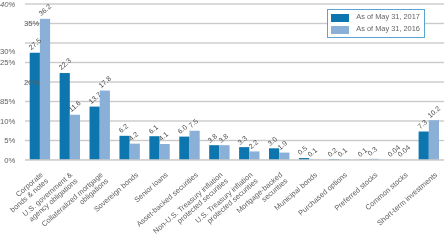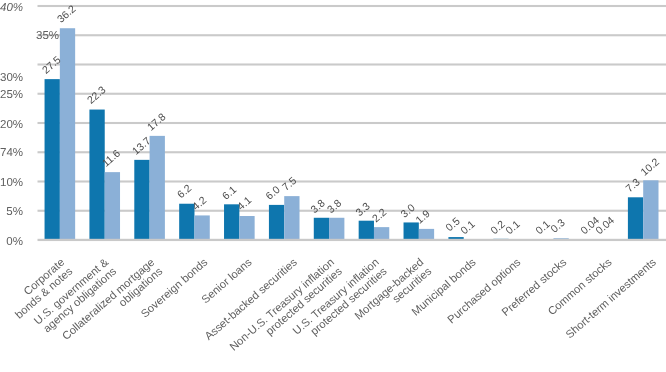--- a/index.html
+++ b/index.html
@@ -72,22 +72,22 @@
       </g>
     <g id="axis">
         <rect x="25" width="419" y="159.2" height="1.5" class="axisline"></rect>
       </g>
   </svg>
   <div id="ylabels">
       <div class="ytick" style="top: -0.4px; font-style: italic;">40%</div>
       <div class="ytick" style="top: 19.1px; margin-left: 24px;">35%</div>
       <div class="ytick" style="top: 47px;">30%</div>
       <div class="ytick" style="top: 58.1px;">25%</div>
-      <div class="ytick" style="top: 77.6px;">20%</div>
-      <div class="ytick" style="top: 97.1px;">74%</div>
+      <div class="ytick" style="top: 77.6px; margin-left: 24px;">20%</div>
+      <div class="ytick" style="top: 97.1px;">85%</div>
       <div class="ytick" style="top: 116.6px;">10%</div>
       <div class="ytick" style="top: 136.1px;">5%</div>
       <div class="ytick" style="top: 155.6px;">0%</div>
     </div>
   <div id="valuelabels">
       <div class="vlabel" style="left: 31.9px; top: 44.15px;">27.5</div>
       <div class="vlabel" style="left: 61.8154px; top: 64.43px;">22.3</div>
       <div class="vlabel" style="left: 91.7308px; top: 97.97px;">13.7</div>
       <div class="vlabel" style="left: 121.646px; top: 127.22px;">6.2</div>
       <div class="vlabel" style="left: 151.562px; top: 127.61px;">6.1</div>
@@ -158,13 +158,25 @@
       <div class="xlabel" style="left: 373.959px; top: 170.5px;">
         <div class="xlabel-inner">Preferred stocks</div>
       </div>
       <div class="xlabel" style="left: 403.874px; top: 170.5px;">
         <div class="xlabel-inner">Common stocks</div>
       </div>
       <div class="xlabel" style="left: 433.789px; top: 170.5px;">
         <div class="xlabel-inner">Short-term investments</div>
       </div>
     </div>
+  <div class="legend">
+    <div id="legend-items">
+        <div class="legend-row">
+          <span class="legend-swatch" style="background: rgb(14, 118, 174);"></span>
+          <span class="legend-text">As of May 31, 2017</span>
+        </div>
+        <div class="legend-row">
+          <span class="legend-swatch" style="background: rgb(139, 176, 215);"></span>
+          <span class="legend-text">As of May 31, 2016</span>
+        </div>
+      </div>
+  </div>
 </div>
 
 </body></html>

